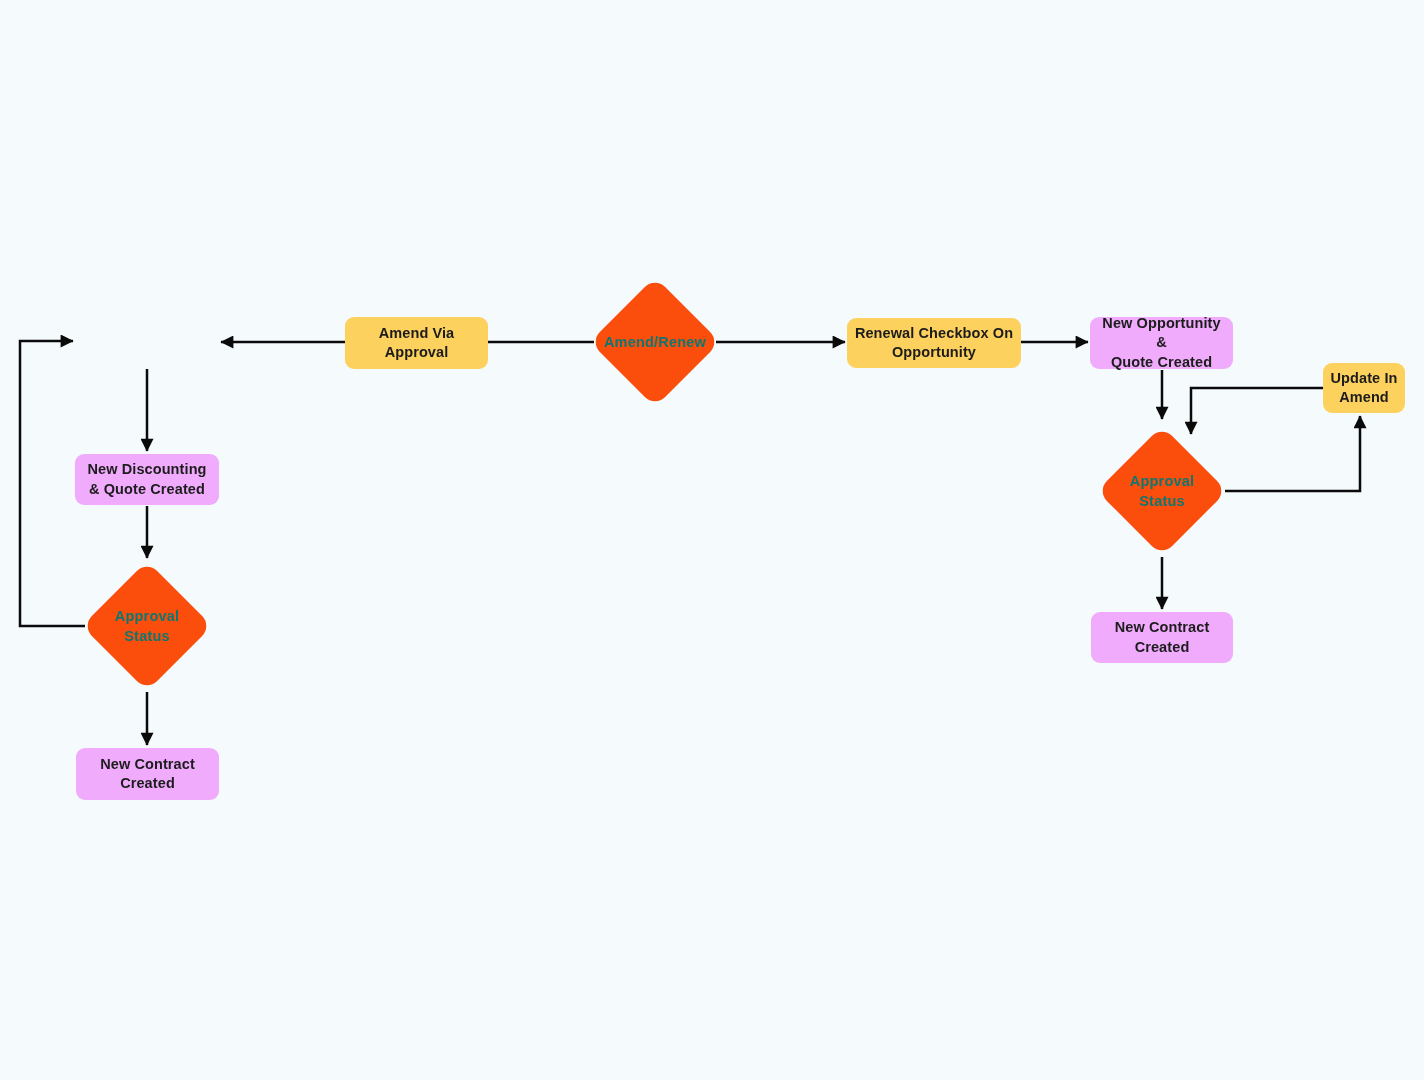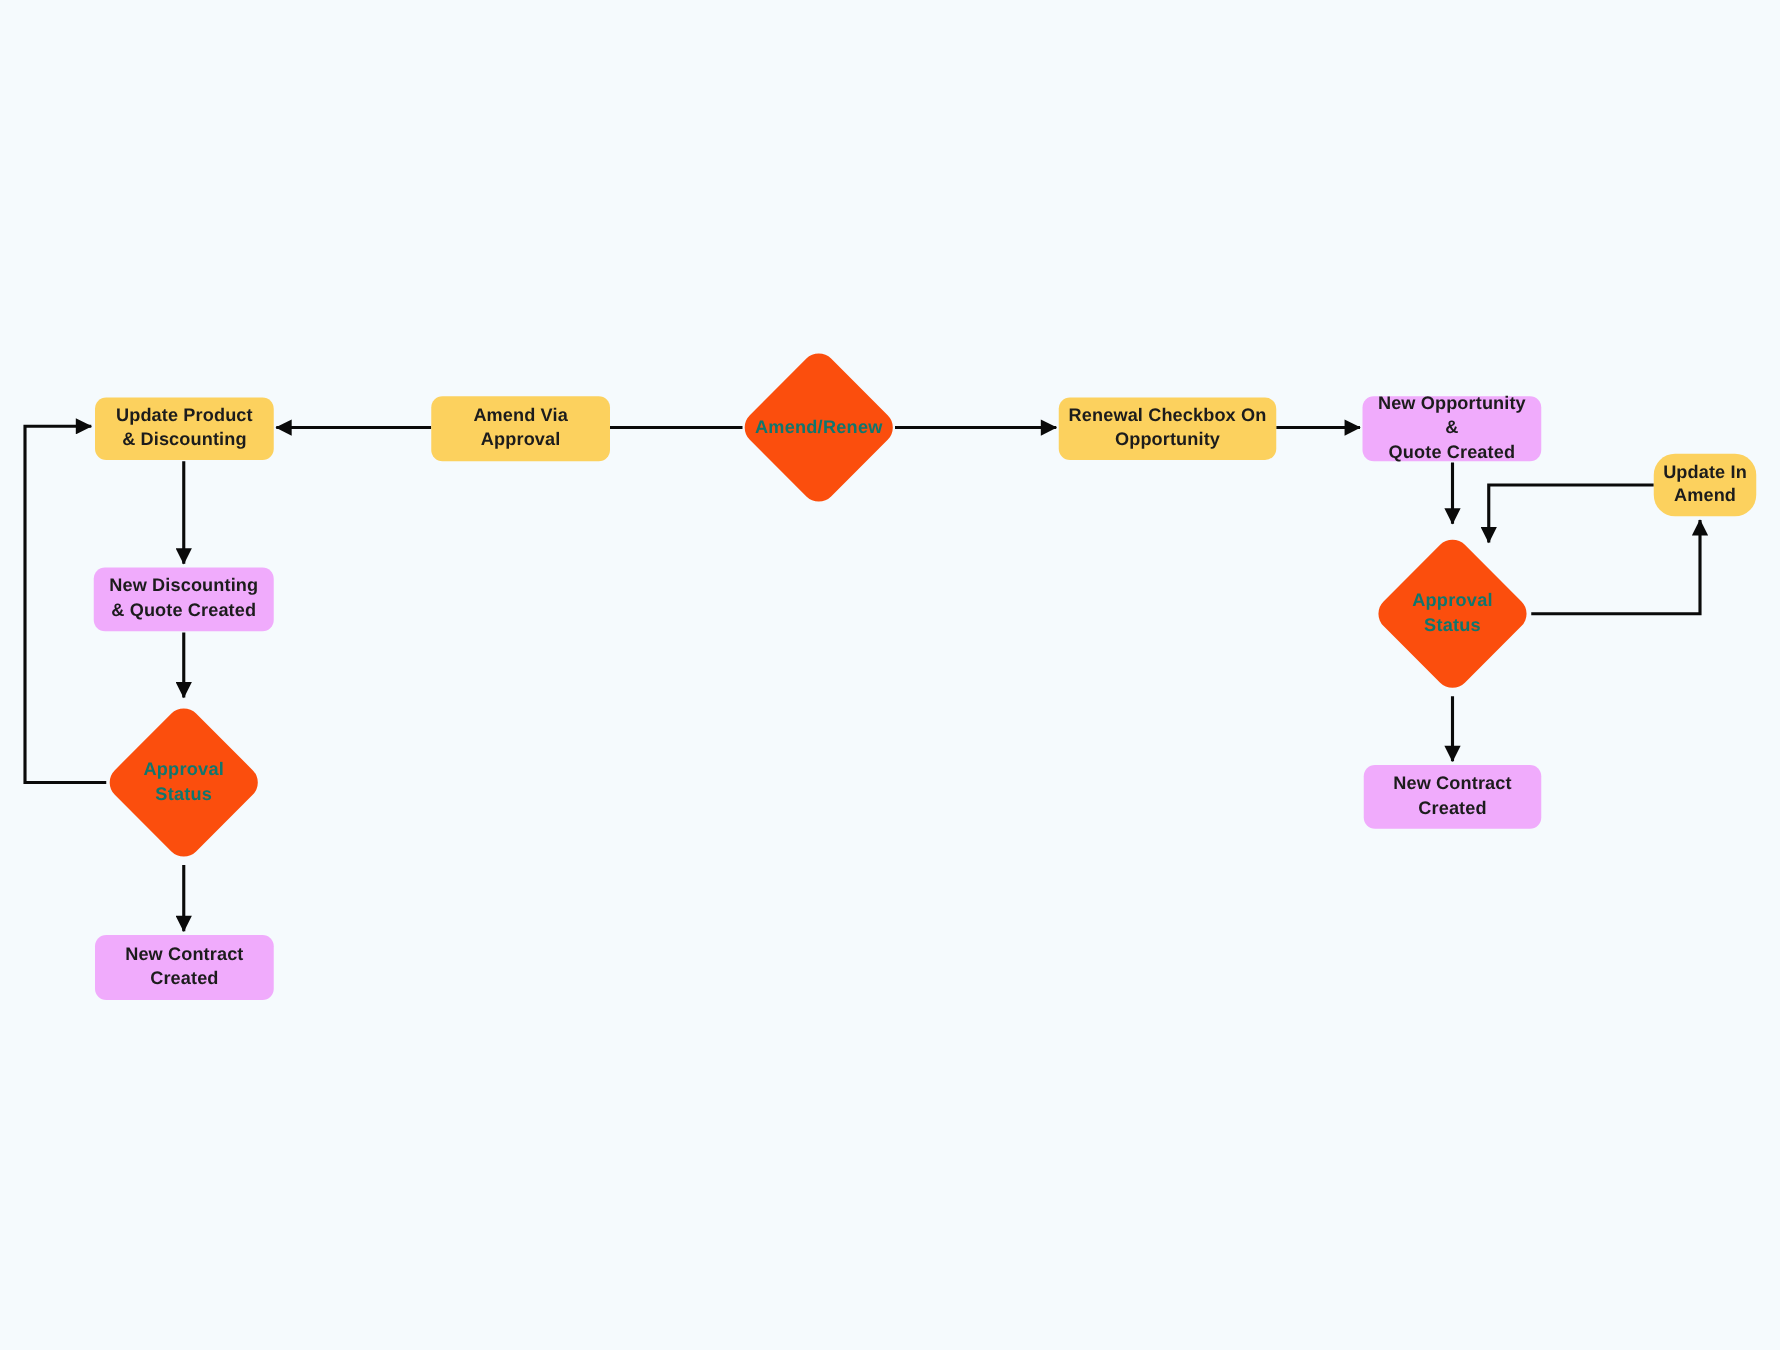--- a/index.html
+++ b/index.html
@@ -97,24 +97,20 @@
     <path class="edge" d="M147 369 L147 451" marker-end="url(#arrow)"></path>
     <path class="edge" d="M147 506 L147 558" marker-end="url(#arrow)"></path>
     <path class="edge" d="M147 692 L147 745" marker-end="url(#arrow)"></path>
     <path class="edge" d="M85 626 L20 626 L20 341 L73 341" marker-end="url(#arrow)"></path>
     <path class="edge" d="M1162 370 L1162 419" marker-end="url(#arrow)"></path>
     <path class="edge" d="M1162 557 L1162 609" marker-end="url(#arrow)"></path>
     <path class="edge" d="M1225 491 L1360 491 L1360 416" marker-end="url(#arrow)"></path>
     <path class="edge" d="M1323 388 L1191 388 L1191 434" marker-end="url(#arrow)"></path>
   </svg>
 
-  <div class="node yellow" style="left:76px; top:318px; width:143px; height:50px;">
-    <span class="line">Update Product</span>
-    <span class="line">&amp; Discounting</span>
-  </div>
 
   <div class="node yellow" style="left:345px; top:317px; width:143px; height:52px;">
     <span class="line">Amend Via</span>
     <span class="line">Approval</span>
   </div>
 
   <div class="node green" style="left:75px; top:454px; width:144px; height:51px;">
     <span class="line">New Discounting</span>
     <span class="line">&amp; Quote Created</span>
   </div>
@@ -140,21 +136,21 @@
   <div class="node yellow" style="left:847px; top:318px; width:174px; height:50px;">
     <span class="line">Renewal Checkbox On</span>
     <span class="line">Opportunity</span>
   </div>
 
   <div class="node green" style="left:1090px; top:317px; width:143px; height:52px;">
     <span class="line">New Opportunity &amp;</span>
     <span class="line">Quote Created</span>
   </div>
 
-  <div class="node yellow" style="left:1323px; top:363px; width:82px; height:50px;border-radius:17px;">
+  <div class="node yellow" style="left:1323px; top:363px; width:82px; height:50px;">
     <span class="line">Update In</span>
     <span class="line">Amend</span>
   </div>
 
   <div class="diamond" style="left:1095px; top:424px;">
     <span class="diamond-shape"></span>
     <span class="diamond-label">
       <span class="line">Approval</span>
       <span class="line">Status</span>
     </span>

